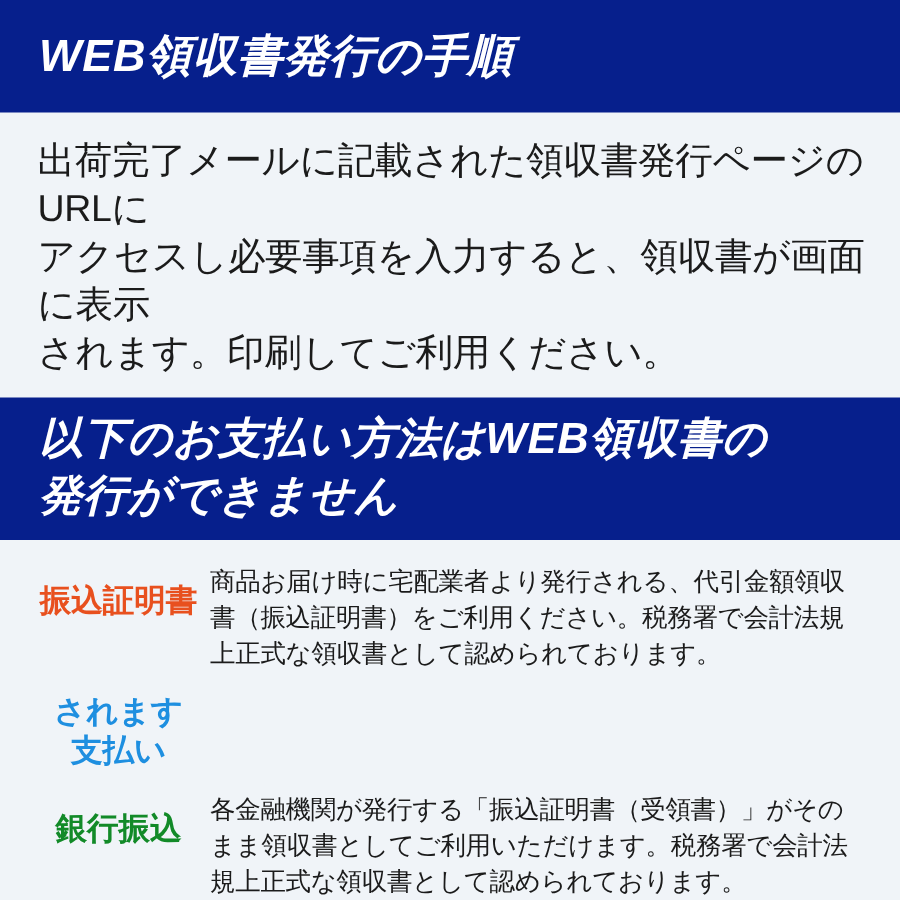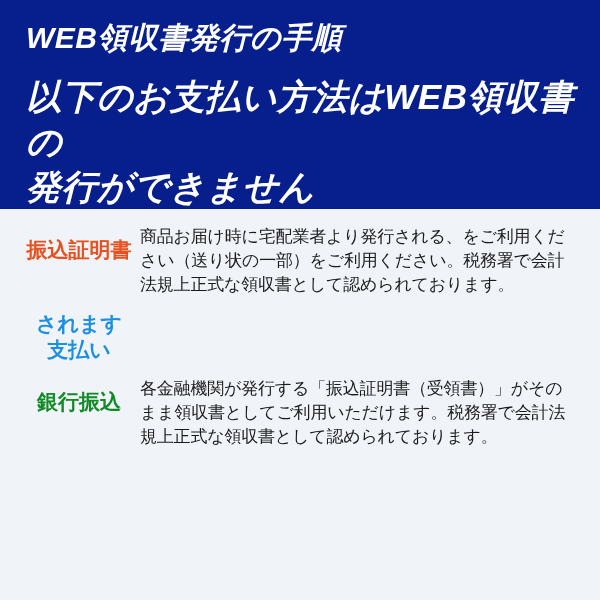--- a/index.html
+++ b/index.html
@@ -45,21 +45,21 @@
   #band-main .band-title {
     font-size: 30px;
     margin-top: 2px;
   }
   #band-sub {
     min-height: 95px;
     padding: 0 0 0 26px;
     margin-top: 0;
   }
   #band-sub .band-title {
-    font-size: 35px;
+    font-size: 29px;
     margin-top: 0px;
   }
 
   
   .intro {
     padding: 16px 22px 14px 25px;
     color: #1b1b1b;
     font-size: 25px;
     line-height: 32px;
     letter-spacing: -0.2px;
@@ -105,31 +105,34 @@
 </style>
 </head>
 <body>
 
 <div class="page">
 
   <div class="band" id="band-main">
     <div class="band-title">WEB領収書発行の手順</div>
   </div>
 
+  <div class="intro">出荷完了メールに記載された領収書発行ページのURLに
+アクセスし必要事項を入力すると、領収書が画面に表示
+されます。印刷してご利用ください。</div>
 
   <div class="band" id="band-sub">
     <div class="band-title">以下のお支払い方法はWEB領収書の
 発行ができません</div>
   </div>
 
   <div class="methods">
 
     <div class="method-row">
       <div class="method-label c-cod align-mid2">振込証明書</div>
-      <div class="method-desc">商品お届け時に宅配業者より発行される、をご利用ください（送り状の一部）をご利用ください。税務署で会計法規上正式な領収書として認められております。</div>
+      <div class="method-desc">商品お届け時に宅配業者より発行される、代引金額領収書（振込証明書）をご利用ください。税務署で会計法規上正式な領収書として認められております。</div>
     </div>
 
     <div class="method-row">
       <div class="method-label c-cvs">されます
 支払い</div>
     </div>
 
     <div class="method-row">
       <div class="method-label c-bank align-mid2">銀行振込</div>
       <div class="method-desc">各金融機関が発行する「振込証明書（受領書）」がそのまま領収書としてご利用いただけます。税務署で会計法規上正式な領収書として認められております。</div>

